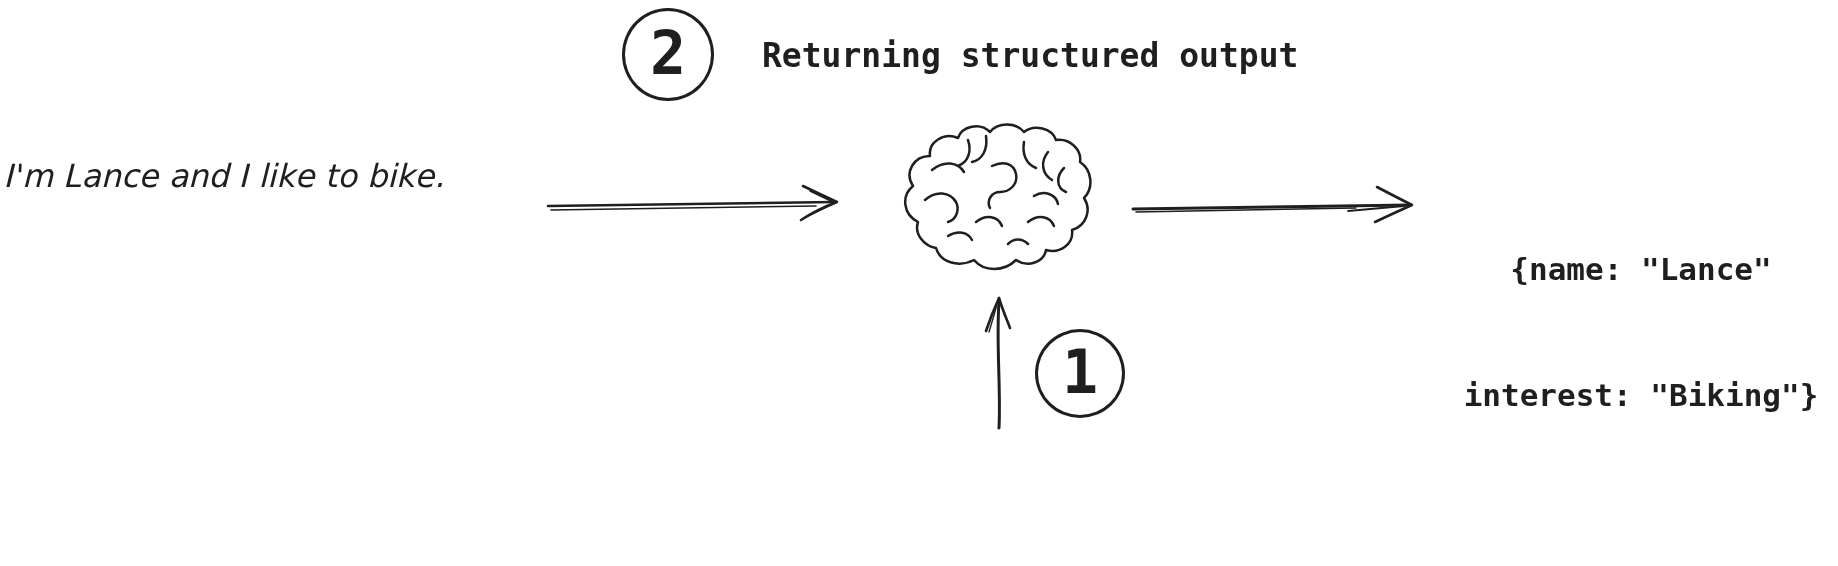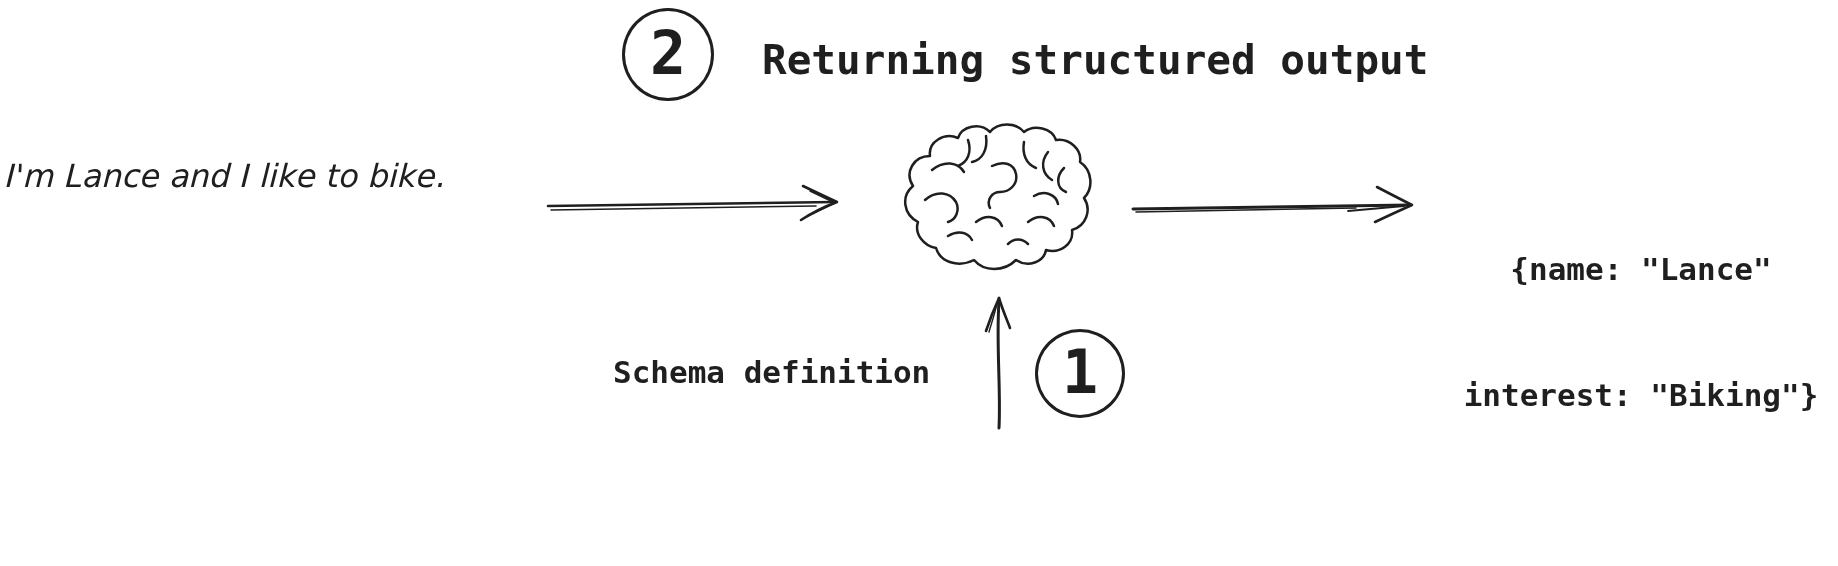--- a/index.html
+++ b/index.html
@@ -30,21 +30,21 @@
     justify-content: center;
     background: #ffffff;
     box-sizing: border-box;
   }
   .badge-2 { left: 622px; top: 8px;   width: 92px; height: 93px; }
   .badge-1 { left: 1035px; top: 329px; width: 90px; height: 89px; }
   .badge .num { font-size: 60px; line-height: 1; padding-bottom: 4px; }
   .label-top {
     position: absolute;
     left: 762px; top: 36px;
-    font-size: 41px;
+    font-size: 33px;
     white-space: nowrap;
   }
   .label-schema {
     position: absolute;
     left: 613px; top: 354px;
     font-size: 31px;
     white-space: nowrap;
   }
   .handwriting {
     position: absolute;
@@ -131,21 +131,20 @@
   </div>
   <div class="mono label-top">Returning structured output</div>
 
   <div class="handwriting">I'm Lance and I like to bike.</div>
 
   <div class="mono code output-code">
     <div>{name: "Lance"</div>
     <div>interest: "Biking"}</div>
   </div>
 
-  <div class="mono label-schema">Schema definition</div>
 
   <div class="badge badge-1">
     <span class="mono num">1</span>
   </div>
 
   <div class="mono code schema-code">
     <div>{name: "Person's name"</div>
     
   </div>
 

